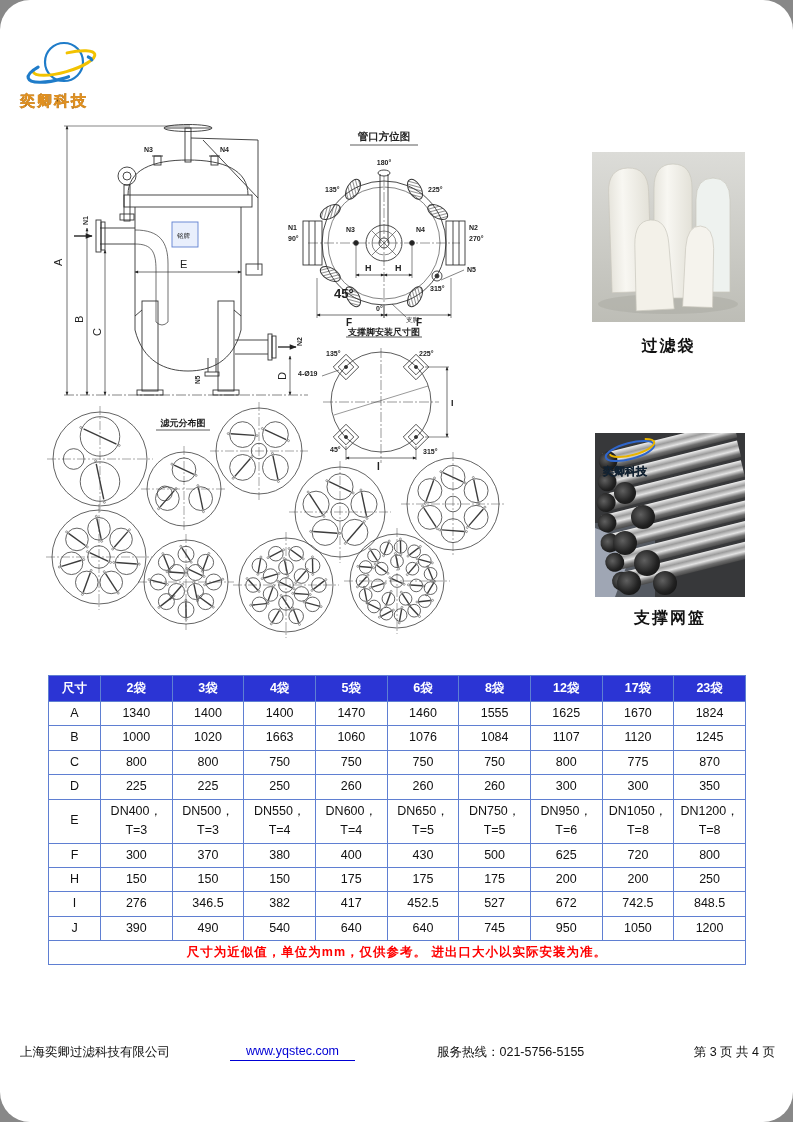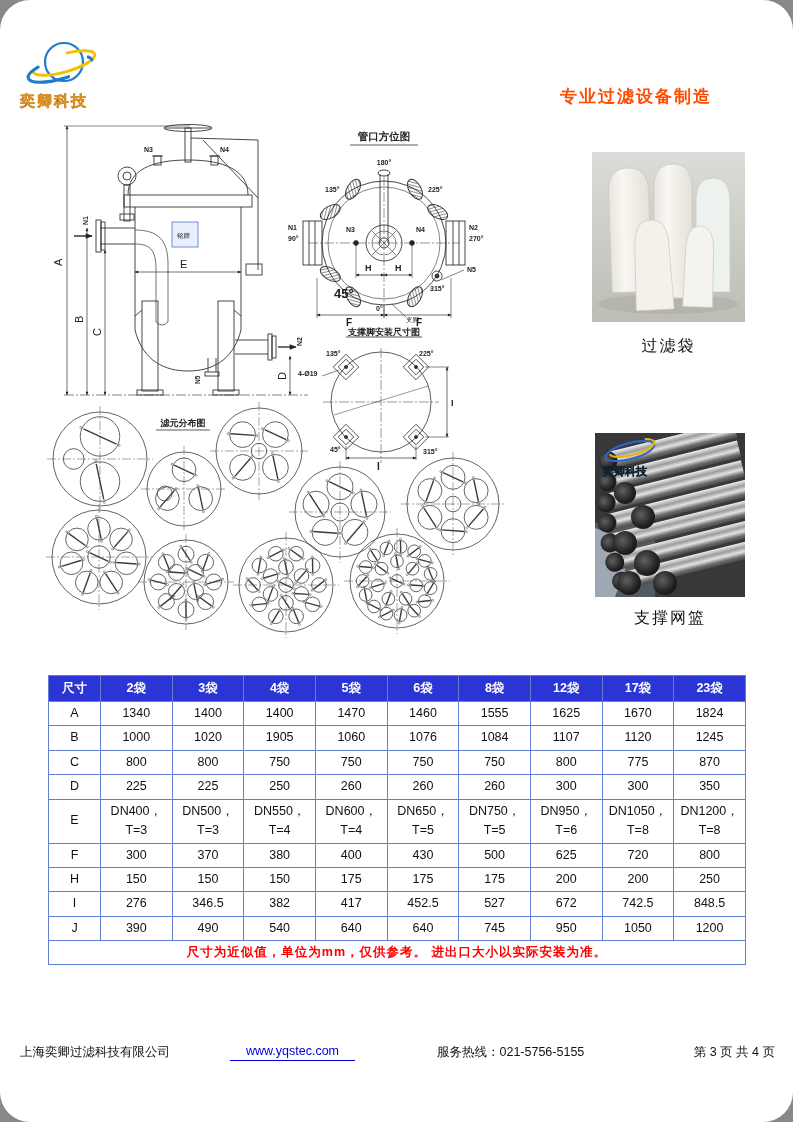--- a/index.html
+++ b/index.html
@@ -16,21 +16,21 @@
           color:var(--accent);letter-spacing:2px;}
 
   
   #drawing{position:absolute;left:40px;top:118px;width:470px;height:545px;}
   svg text{font-family:"Liberation Sans","DejaVu Sans",sans-serif;fill:#222;}
 
   
   .photo{position:absolute;border:0;}
   #photo-bags{left:592px;top:152px;width:153px;height:170px;}
   #photo-baskets{left:595px;top:433px;width:150px;height:164px;}
-  .photo-caption{position:absolute;text-align:center;font-size:16px;font-weight:normal;color:#111;letter-spacing:2px;}
+  .photo-caption{position:absolute;text-align:center;font-size:16px;font-weight:bold;color:#111;letter-spacing:2px;}
   #caption-bags{left:592px;top:336px;width:153px;}
   #caption-baskets{left:595px;top:608px;width:150px;}
 
   
   #spec-table{position:absolute;left:48px;top:675px;width:697px;border-collapse:collapse;table-layout:fixed;}
   #spec-table th,#spec-table td{border:1px solid var(--tbl-border);text-align:center;
       font-size:12.5px;color:#111;padding:2px 1px;line-height:1.55;}
   #spec-table thead th{background:var(--hdr-bg);color:#fff;font-weight:bold;height:26px;font-size:12.5px;}
   #spec-table tbody td{height:22px;white-space:pre-line;}
   #spec-table tbody tr.row-E td{height:44px;}
@@ -51,21 +51,20 @@
 <div id="page">
 
   <svg id="logo" viewBox="0 0 100 82">
     <g>
       <circle cx="52" cy="26" r="19" fill="none" stroke="#1f7cc9" stroke-width="2.2"></circle>
       <ellipse cx="52" cy="27" rx="32" ry="9" fill="none" stroke="#f2c200" stroke-width="3" transform="rotate(-16 52 27)" stroke-dasharray="70 40" stroke-linecap="round"></ellipse>
       <ellipse cx="48" cy="33" rx="33" ry="10" fill="none" stroke="#1f7cc9" stroke-width="3.2" transform="rotate(-16 48 33)" stroke-dasharray="58 52" stroke-dashoffset="-30" stroke-linecap="round"></ellipse>
     </g>
     <text x="8" y="70" font-size="15" font-weight="bold" fill="var(--logo-blue)" stroke="#e09020" stroke-width="0.45" letter-spacing="2">奕卿科技</text>
   </svg>
-  <div id="slogan">专业过滤设备制造</div>
 
   <svg id="drawing" viewBox="0 0 470 545">
     <defs>
       <marker id="arr" viewBox="0 0 10 10" refX="9" refY="5" markerWidth="7" markerHeight="5" orient="auto-start-reverse">
         <path d="M0,1 L10,5 L0,9 z" fill="#222"></path>
       </marker>
       <pattern id="hatch" width="3" height="3" patternUnits="userSpaceOnUse" patternTransform="rotate(45)">
         <line x1="0" y1="0" x2="0" y2="3" stroke="#333" stroke-width="1.1"></line>
       </pattern>
     </defs>
@@ -779,21 +778,21 @@
           <td>1460</td>
           <td>1555</td>
           <td>1625</td>
           <td>1670</td>
           <td>1824</td>
         </tr>
         <tr class="row-B">
           <td>B</td>
           <td>1000</td>
           <td>1020</td>
-          <td>1905</td>
+          <td>1663</td>
           <td>1060</td>
           <td>1076</td>
           <td>1084</td>
           <td>1107</td>
           <td>1120</td>
           <td>1245</td>
         </tr>
         <tr class="row-C">
           <td>C</td>
           <td>800</td>

